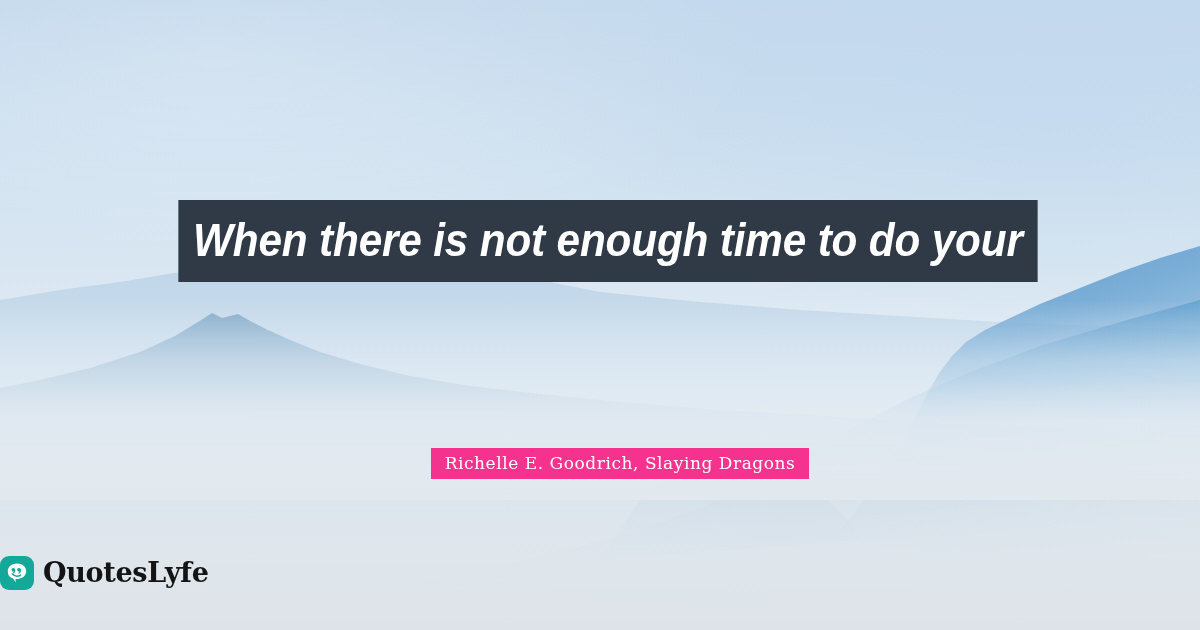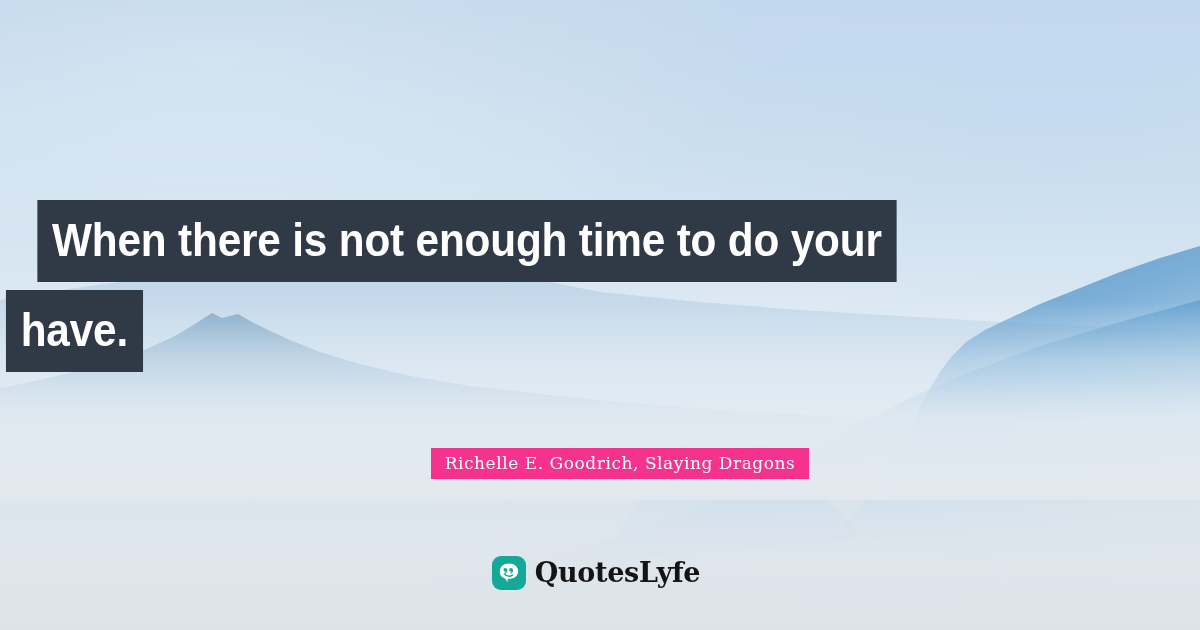--- a/index.html
+++ b/index.html
@@ -68,21 +68,23 @@
     position:absolute; left:0; right:0; top:0; height:180px;
     background:linear-gradient(to bottom,
       rgba(196,217,237,.55) 0%,
       rgba(200,220,238,.18) 60%,
       rgba(205,223,240,0) 100%);
   }
 
   
   #quote-block {
     position:absolute;
-    left:0; right:0; top:200px;
+    left:16px; right:0; top:200px;
+    text-align:center;
+    font-style:italic;
   }
   .q-line { display:block; line-height:0; margin-bottom:8px; }
   .q-line:last-child { margin-bottom:0; }
 
   .q-text {
     display:inline-block;
     background:#2f3a46;
     color:#ffffff;
     font-family:"Liberation Sans Narrow","Liberation Sans", sans-serif;
     font-weight:700;
@@ -114,21 +116,21 @@
     padding:1px 14px 2px 14px;
     white-space:nowrap;
   }
 
   
   #logo {
     position:absolute;
     left:0; right:8px; top:556px;
     display:flex;
     align-items:center;
-    justify-content:center;
+    justify-content:flex-start;
     gap:9px;
   }
   #logo-mark {
     width:34px; height:34px;
     border-radius:9px;
     background:#13a898;
     display:flex; align-items:center; justify-content:center;
     flex:0 0 auto;
   }
   #logo-mark svg { display:block; }
@@ -210,23 +212,20 @@
   </div>
 
   <div class="fog-mid"></div>
   <div class="fog-bottom"></div>
   <div class="fog-top"></div>
 
   <div id="quote-block">
     <span class="q-line">
       <span class="q-text">When there is not enough time to do your</span>
     </span>
-    <span class="q-line">
-      <span class="q-text">have.</span>
-    </span>
   </div>
 
   <div id="author-wrap">
     <span id="author-badge">Richelle E. Goodrich, Slaying Dragons</span>
   </div>
 
   <div id="logo">
     <span id="logo-mark">
       <svg width="24" height="24" viewBox="0 0 24 24" aria-hidden="true">
 

